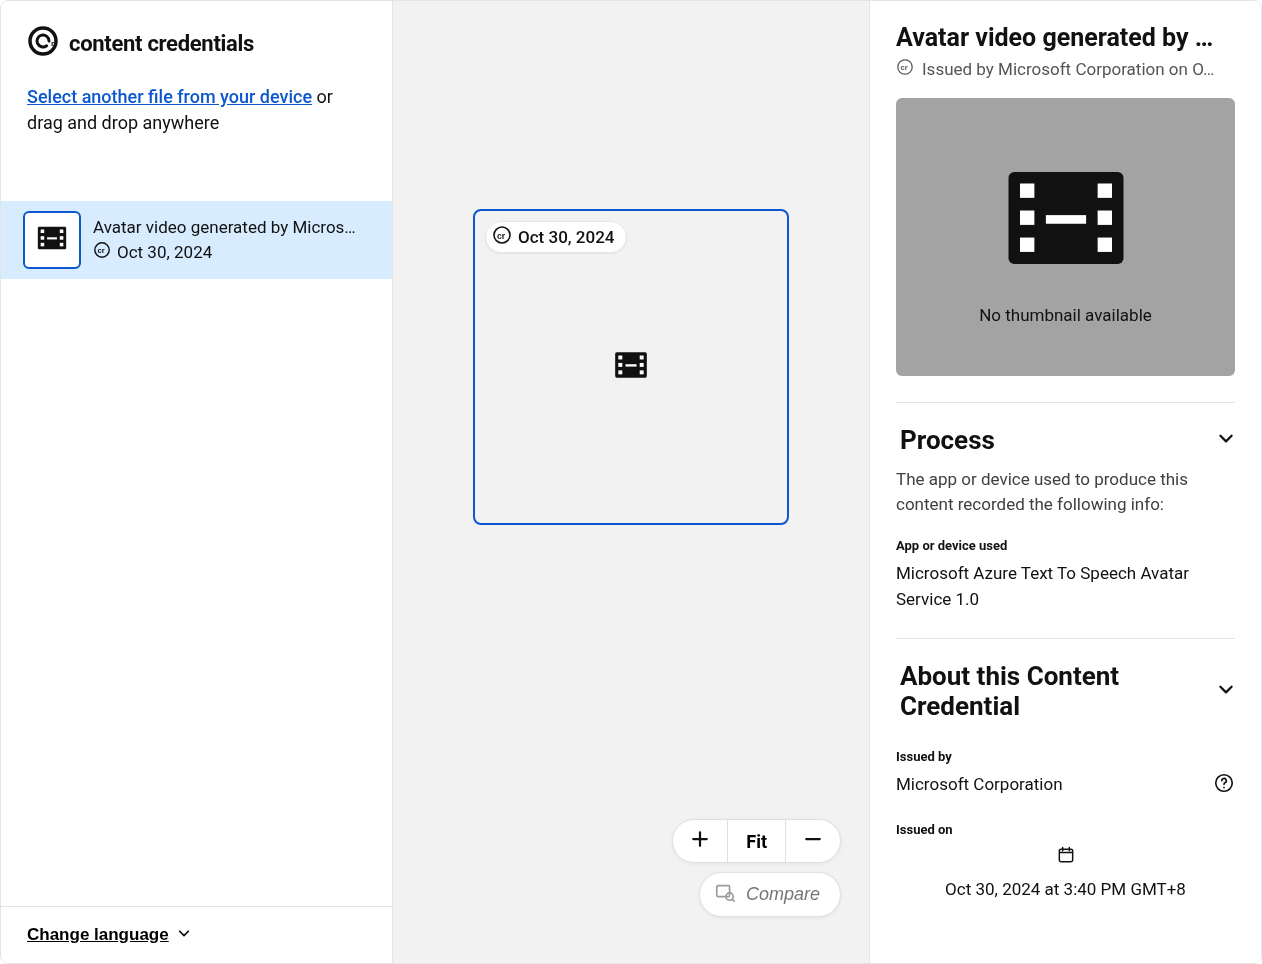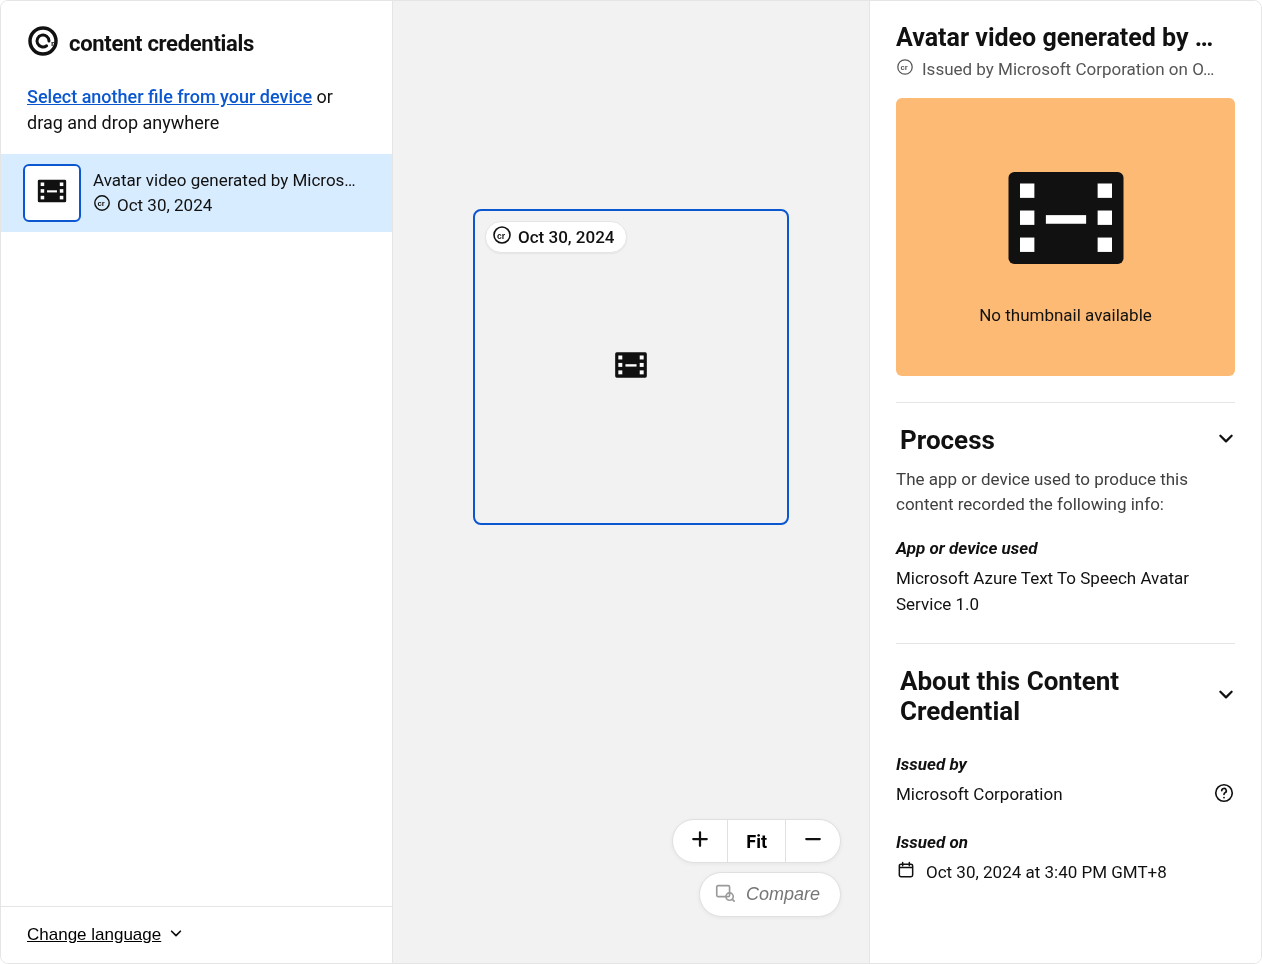--- a/index.html
+++ b/index.html
@@ -52,20 +52,21 @@
     flex: 1;
     overflow: auto;
   }
   .file-item {
     display: flex;
     align-items: center;
     gap: 12px;
     padding: 10px 26px 10px 22px;
     background: #d8ecff;
     cursor: pointer;
+    margin-top: 47px;
   }
   .file-thumb {
     width: 58px; height: 58px;
     border: 2px solid #0b57d0;
     border-radius: 6px;
     background: #fff;
     display: flex;
     align-items: center;
     justify-content: center;
     flex: none;
@@ -88,21 +89,21 @@
   .file-sub svg { width: 18px; height: 18px; flex: none; }
   .sidebar-footer {
     border-top: 1px solid #e5e5e5;
     padding: 18px 26px;
   }
   .lang-btn {
     display: inline-flex;
     align-items: center;
     gap: 8px;
     font-size: 17px;
-    font-weight: 400;
+    font-weight: 700;
     text-decoration: underline;
     background: none; border: none; padding: 0;
     cursor: pointer;
   }
   .lang-btn svg { width: 14px; height: 14px; }
 
   
   .canvas {
     flex: 1;
     position: relative;
@@ -205,21 +206,21 @@
     color: #555;
     font-size: 17px;
     white-space: nowrap;
     overflow: hidden;
     text-overflow: ellipsis;
   }
   .issuer-line svg { width: 18px; height: 18px; flex: none; }
   .thumb-box {
     margin-top: 18px;
     height: 278px;
-    background: #fdba74;
+    background: #a3a3a3;
     border-radius: 6px;
     display: flex;
     flex-direction: column;
     align-items: center;
     justify-content: center;
     gap: 14px;
   }
   .thumb-box svg { width: 138px; height: 138px; }
   .thumb-box .no-thumb {
     font-size: 17px;
@@ -240,40 +241,40 @@
     font-size: 26px;
     font-weight: 700;
   }
   .section-desc {
     margin: 8px 0 22px 0;
     color: #404040;
     font-size: 17px;
     line-height: 1.45;
   }
   .label {
-    font-size: 17px;
+    font-size: 13px;
     font-weight: 700;
     margin-bottom: 8px;
-    font-style: italic;
   }
   .value {
     font-size: 17px;
     line-height: 1.5;
   }
   .issued-row {
     display: flex;
     align-items: flex-start;
     justify-content: space-between;
   }
   .issued-on-row {
     display: flex;
     align-items: center;
     gap: 10px;
     margin-top: 8px;
     font-size: 17px;
+    flex-direction: column;
   }
   .chevron svg { width: 18px; height: 18px; }
   .help-icon svg { width: 22px; height: 22px; }
   .spacer-24 { height: 24px; }
 </style>
 </head>
 <body>
 
 <div class="app">
 

